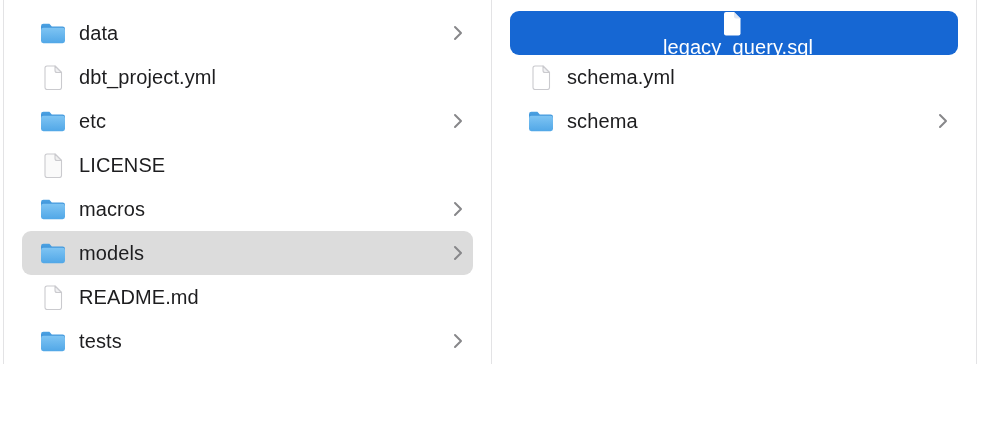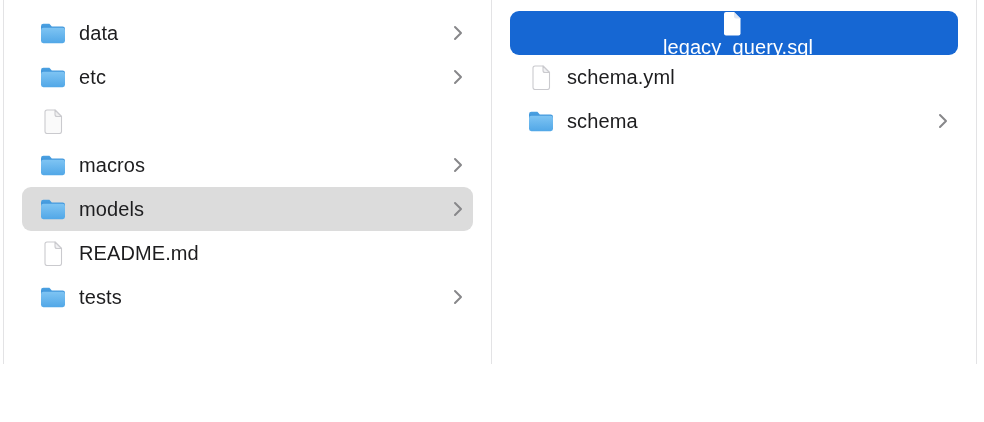--- a/index.html
+++ b/index.html
@@ -49,20 +49,29 @@
           </svg>
       </span>
       <span class="label">data</span>
       <span class="chev">
         <svg width="10" height="16" viewBox="0 0 10 16">
             <path d="M2 2 l6 6 -6 6" fill="none" stroke="#87878a" stroke-width="2" stroke-linecap="round" stroke-linejoin="round"></path>
           </svg>
       </span>
     </div>
 
+    <div class="row">
+      <span class="icon">
+        <svg width="20" height="25" viewBox="0 0 20 25">
+            <path d="M2 3 a2 2 0 0 1 2 -2 h8 l6.5 6.5 v15 a2 2 0 0 1 -2 2 h-12.5 a2 2 0 0 1 -2 -2 Z" fill="#ffffff" stroke="#cacace" stroke-width="1.1"></path>
+            <path d="M12 1 l6.5 6.5 h-4.5 a2 2 0 0 1 -2 -2 Z" fill="#f1f1f3" stroke="#cacace" stroke-width="1.1" stroke-linejoin="round"></path>
+          </svg>
+      </span>
+      <span class="label">dbt_project.yml</span>
+    </div>
 
     <div class="row">
       <span class="icon">
         <svg width="26" height="21" viewBox="0 0 26 21">
             <path d="M1 3.2 A2.4 2.4 0 0 1 3.4 .8 h6 l2.4 2.6 h10.8 A2.4 2.4 0 0 1 25 5.8 v2 H1 Z" fill="url(#folderBack)"></path>
             <rect x="1" y="4.8" width="24" height="15.4" rx="2.4" fill="url(#folderFront)"></rect>
           </svg>
       </span>
       <span class="label">etc</span>
       <span class="chev">
@@ -72,20 +81,21 @@
       </span>
     </div>
 
     <div class="row">
       <span class="icon">
         <svg width="20" height="25" viewBox="0 0 20 25">
             <path d="M2 3 a2 2 0 0 1 2 -2 h8 l6.5 6.5 v15 a2 2 0 0 1 -2 2 h-12.5 a2 2 0 0 1 -2 -2 Z" fill="#fafafa" stroke="#cacace" stroke-width="1.1"></path>
             <path d="M12 1 l6.5 6.5 h-4.5 a2 2 0 0 1 -2 -2 Z" fill="#efefef" stroke="#cacace" stroke-width="1.1" stroke-linejoin="round"></path>
           </svg>
       </span>
+      <span class="label">LICENSE</span>
     </div>
 
     <div class="row">
       <span class="icon">
         <svg width="26" height="21" viewBox="0 0 26 21">
             <path d="M1 3.2 A2.4 2.4 0 0 1 3.4 .8 h6 l2.4 2.6 h10.8 A2.4 2.4 0 0 1 25 5.8 v2 H1 Z" fill="url(#folderBack)"></path>
             <rect x="1" y="4.8" width="24" height="15.4" rx="2.4" fill="url(#folderFront)"></rect>
           </svg>
       </span>
       <span class="label">macros</span>

